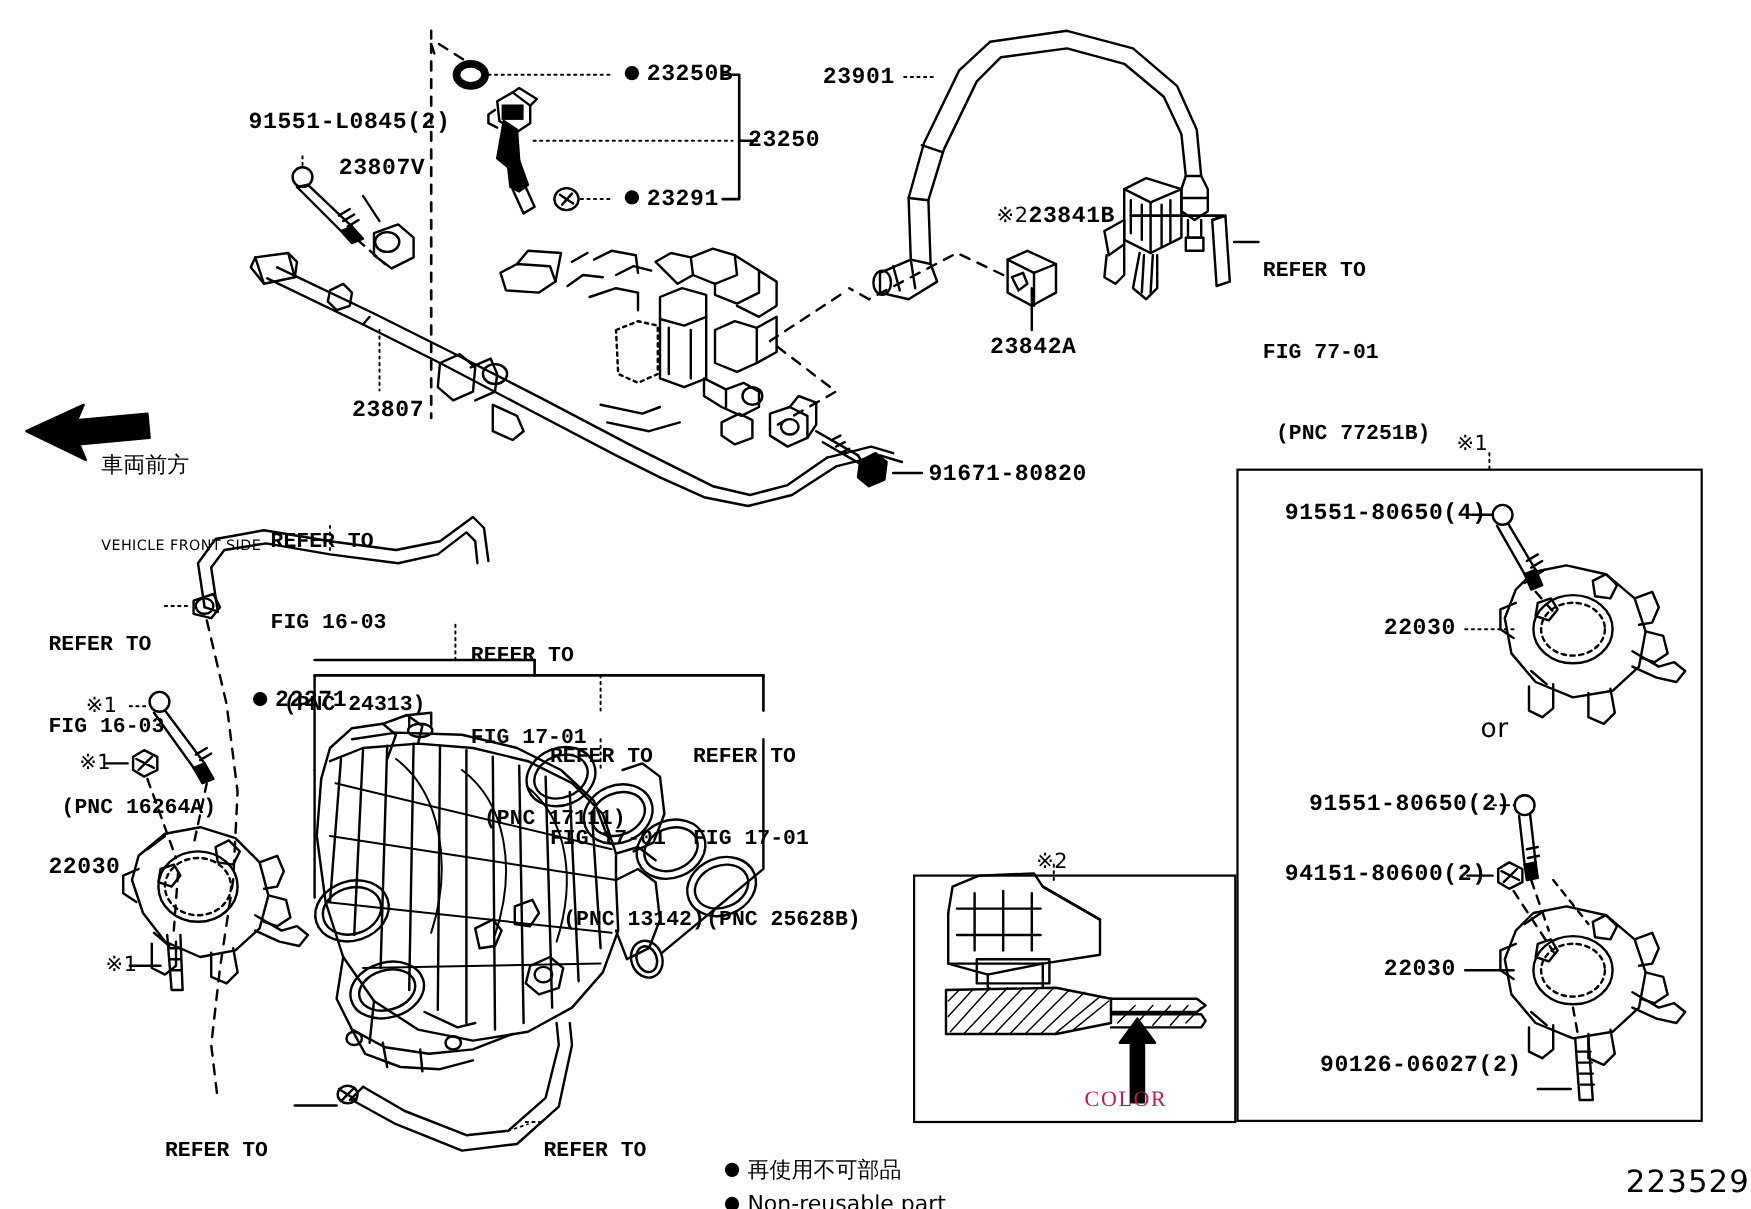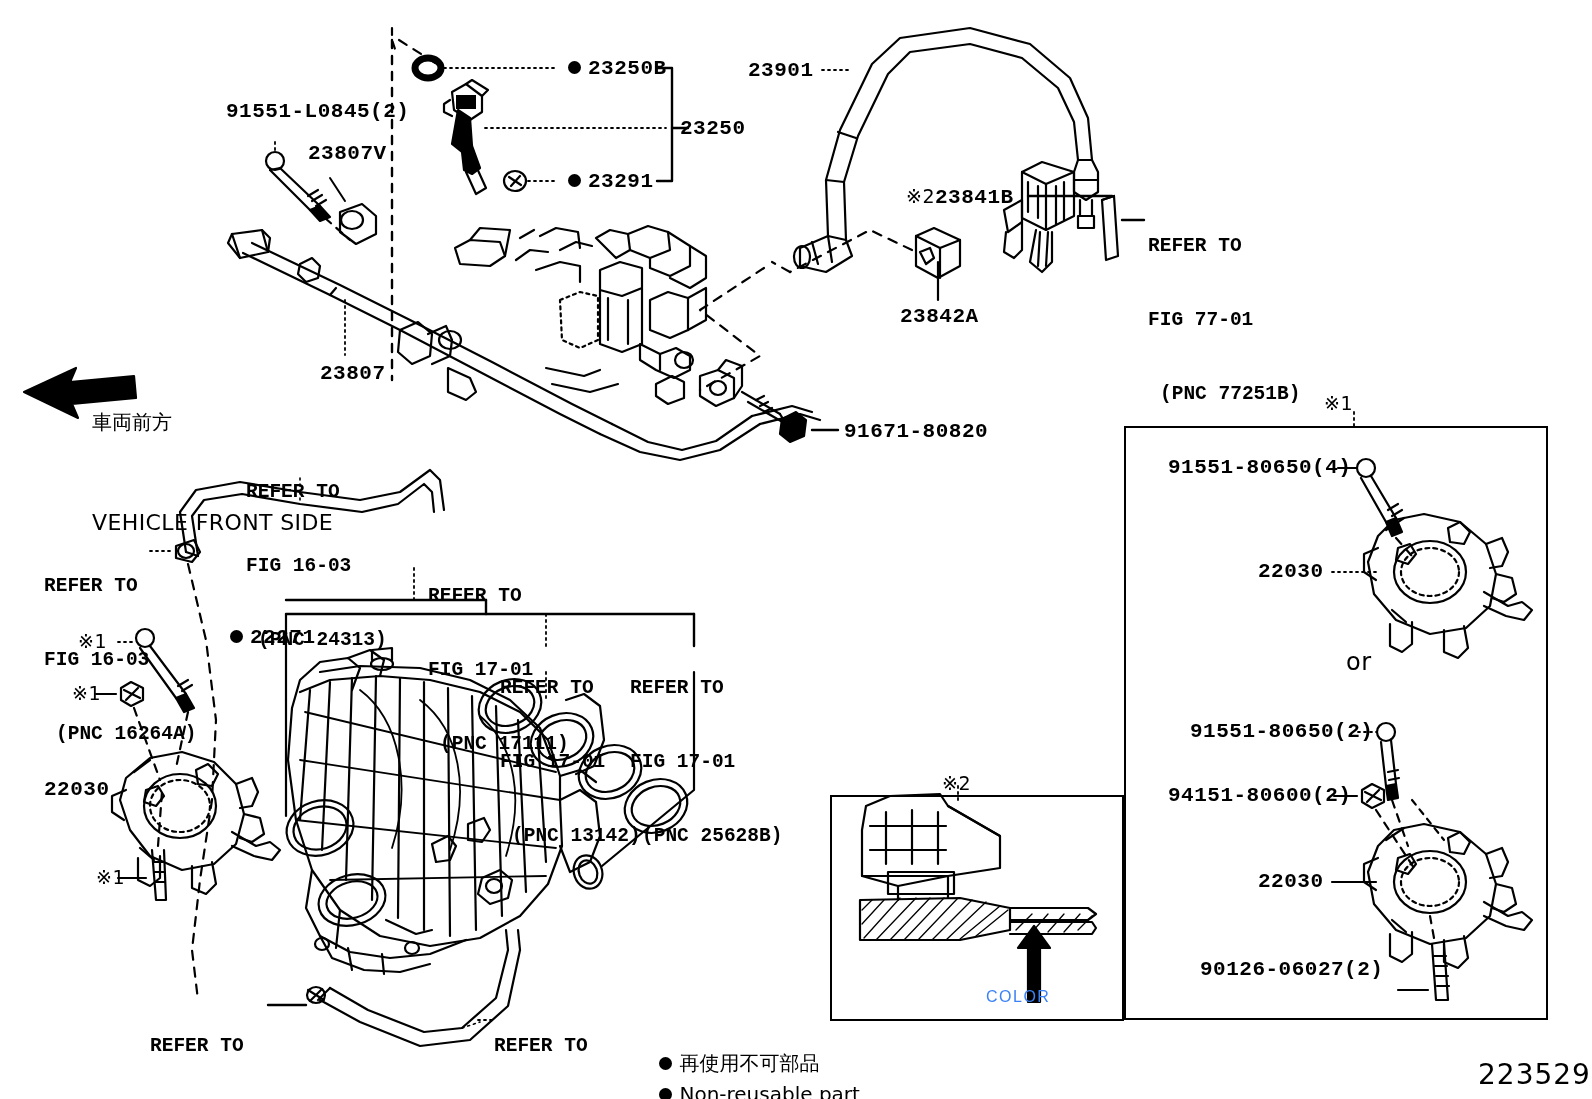--- a/index.html
+++ b/index.html
@@ -63,39 +63,39 @@
   }
   .vfs {
     position: absolute;
     font-family: "DejaVu Sans", sans-serif;
     font-size: 19px;
     line-height: 1.35;
     white-space: pre;
     color: #000;
   }
   .vfs .jpline { font-size: 20px; }
-  .vfs .enline { font-size: 22px; letter-spacing: 0.4px; margin-top: 20px; }
+  .vfs .enline { font-size: 13px; letter-spacing: 0.4px; }
   .boxpanel {
     position: absolute;
     border: 2.5px solid #000;
     background: transparent;
   }
   .diagcode {
     position: absolute;
     font-family: "DejaVu Sans", sans-serif;
     font-size: 28px;
     letter-spacing: 1px;
     color: #000;
   }
   .colorlbl {
     position: absolute;
-    font-family: Liberation Sans, sans-serif;
-    font-size: 16px;
+    font-family: Liberation Serif, serif;
+    font-size: 20px;
     letter-spacing: 1.5px;
-    color: #3b82f6;
+    color: #be185d;
   }
   svg.art {
     position: absolute;
     left: 0; top: 0;
     width: 1592px;
     height: 1099px;
     pointer-events: none;
   }
 </style>
 </head>

